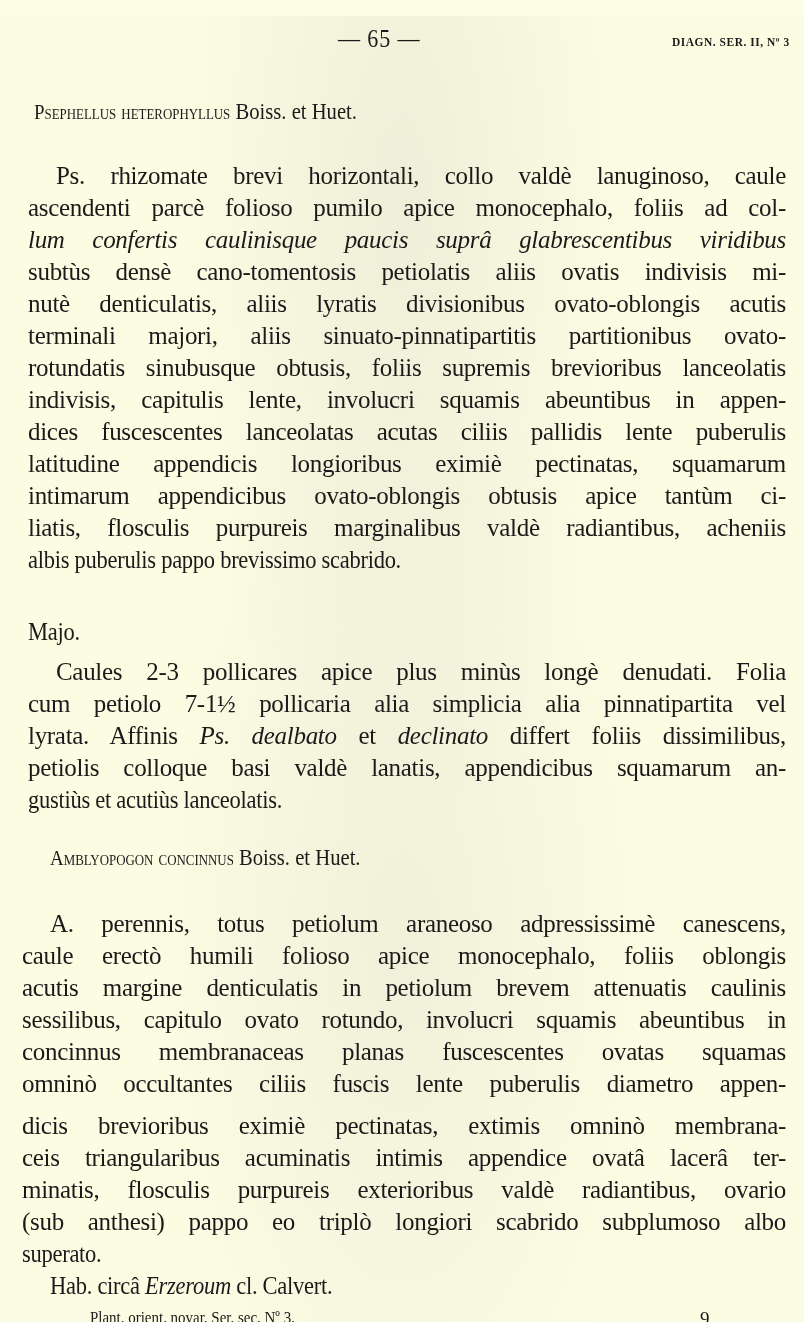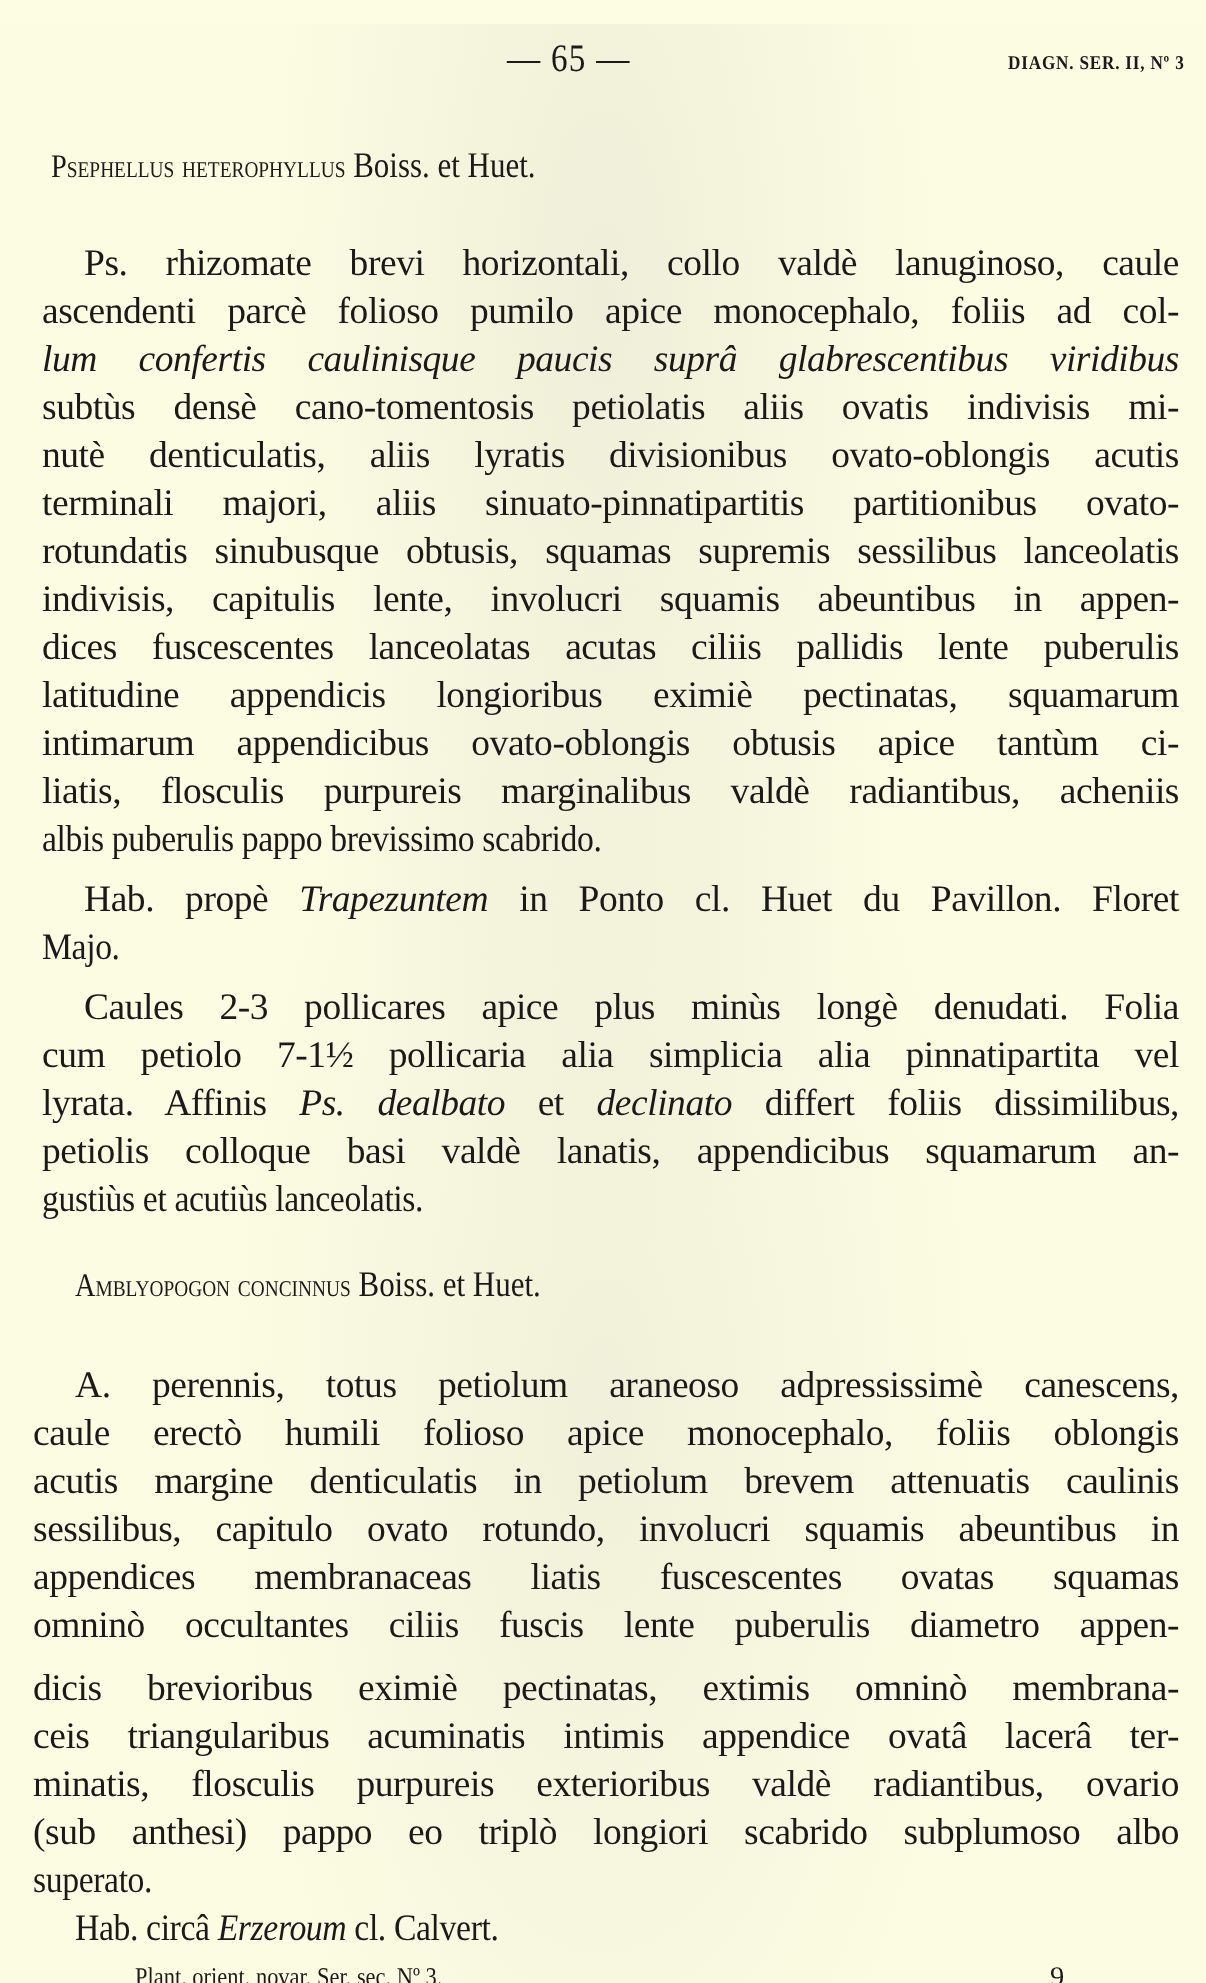--- a/index.html
+++ b/index.html
@@ -64,30 +64,29 @@
     <span>Boiss. et Huet.</span>
   </div>
 
   <div>
     <div class="line just" style="left: 56px; width: 730px; top: 144px; letter-spacing: -0.3px;">Ps. rhizomate brevi horizontali, collo valdè lanuginoso, caule</div>
     <div class="line just" style="left: 28px; width: 758px; top: 176px; letter-spacing: -0.3px;">ascendenti parcè folioso pumilo apice monocephalo, foliis ad col-</div>
     <div class="line just" style="left: 28px; width: 758px; top: 208px; letter-spacing: -0.3px; font-style: italic;">lum confertis caulinisque paucis suprâ glabrescentibus viridibus</div>
     <div class="line just" style="left: 28px; width: 758px; top: 240px; letter-spacing: -0.3px;">subtùs densè cano-tomentosis petiolatis aliis ovatis indivisis mi-</div>
     <div class="line just" style="left: 28px; width: 758px; top: 272px; letter-spacing: -0.3px;">nutè denticulatis, aliis lyratis divisionibus ovato-oblongis acutis</div>
     <div class="line just" style="left: 28px; width: 758px; top: 304px; letter-spacing: -0.3px;">terminali majori, aliis sinuato-pinnatipartitis partitionibus ovato-</div>
-    <div class="line just" style="left: 28px; width: 758px; top: 336px; letter-spacing: -0.3px;">rotundatis sinubusque obtusis, squamas supremis sessilibus lanceolatis</div>
+    <div class="line just" style="left: 28px; width: 758px; top: 336px; letter-spacing: -0.3px;">rotundatis sinubusque obtusis, foliis supremis brevioribus lanceolatis</div>
     <div class="line just" style="left: 28px; width: 758px; top: 368px; letter-spacing: -0.3px;">indivisis, capitulis lente, involucri squamis abeuntibus in appen-</div>
     <div class="line just" style="left: 28px; width: 758px; top: 400px; letter-spacing: -0.3px;">dices fuscescentes lanceolatas acutas ciliis pallidis lente puberulis</div>
     <div class="line just" style="left: 28px; width: 758px; top: 432px; letter-spacing: -0.3px;">latitudine appendicis longioribus eximiè pectinatas, squamarum</div>
     <div class="line just" style="left: 28px; width: 758px; top: 464px; letter-spacing: -0.3px;">intimarum appendicibus ovato-oblongis obtusis apice tantùm ci-</div>
     <div class="line just" style="left: 28px; width: 758px; top: 496px; letter-spacing: -0.3px;">liatis, flosculis purpureis marginalibus valdè radiantibus, acheniis</div>
     <div class="line" style="left: 28px; top: 528px; letter-spacing: -0.3px; transform: scaleX(0.9);">albis puberulis pappo brevissimo scabrido.</div>
   </div>
 
-  <div class="line just" style="left: 56px; width: 730px; top: 568px; letter-spacing: -0.3px;"><span>Hab. propè </span><em>Trapezuntem</em><span> in Ponto cl. Huet du Pavillon. Floret</span></div>
   <div class="line" style="left: 28px; top: 600px; letter-spacing: -0.3px; transform: scaleX(0.9);">Majo.</div>
 
   <div>
     <div class="line just" style="left: 56px; width: 730px; top: 640px; letter-spacing: -0.3px;">Caules 2-3 pollicares apice plus minùs longè denudati. Folia</div>
     <div class="line just" style="left: 28px; width: 758px; top: 672px; letter-spacing: -0.3px;">cum petiolo 7-1½ pollicaria alia simplicia alia pinnatipartita vel</div>
     <div class="line just" style="left: 28px; width: 758px; top: 704px; letter-spacing: -0.3px;"><span>lyrata. Affinis </span><em>Ps. dealbato</em><span> et </span><em>declinato</em><span> differt foliis dissimilibus,</span></div>
     <div class="line just" style="left: 28px; width: 758px; top: 736px; letter-spacing: -0.3px;">petiolis colloque basi valdè lanatis, appendicibus squamarum an-</div>
     <div class="line" style="left: 28px; top: 768px; letter-spacing: -0.3px; transform: scaleX(0.9);">gustiùs et acutiùs lanceolatis.</div>
   </div>
 
@@ -95,21 +94,21 @@
     <span class="sc">Amblyopogon</span>
     <span class="sc">concinnus</span>
     <span>Boiss. et Huet.</span>
   </div>
 
   <div>
     <div class="line just" style="left: 50px; width: 736px; top: 892px; letter-spacing: -0.3px;">A. perennis, totus petiolum araneoso adpressissimè canescens,</div>
     <div class="line just" style="left: 22px; width: 764px; top: 924px; letter-spacing: -0.3px;">caule erectò humili folioso apice monocephalo, foliis oblongis</div>
     <div class="line just" style="left: 22px; width: 764px; top: 956px; letter-spacing: -0.3px;">acutis margine denticulatis in petiolum brevem attenuatis caulinis</div>
     <div class="line just" style="left: 22px; width: 764px; top: 988px; letter-spacing: -0.3px;">sessilibus, capitulo ovato rotundo, involucri squamis abeuntibus in</div>
-    <div class="line just" style="left: 22px; width: 764px; top: 1020px; letter-spacing: -0.3px;">appendices membranaceas liatis fuscescentes ovatas squamas</div>
+    <div class="line just" style="left: 22px; width: 764px; top: 1020px; letter-spacing: -0.3px;">concinnus membranaceas planas fuscescentes ovatas squamas</div>
     <div class="line just" style="left: 22px; width: 764px; top: 1052px; letter-spacing: -0.3px;">omninò occultantes ciliis fuscis lente puberulis diametro appen-</div>
     <div class="line just" style="left: 22px; width: 764px; top: 1094px; letter-spacing: -0.3px;">dicis brevioribus eximiè pectinatas, extimis omninò membrana-</div>
     <div class="line just" style="left: 22px; width: 764px; top: 1126px; letter-spacing: -0.3px;">ceis triangularibus acuminatis intimis appendice ovatâ lacerâ ter-</div>
     <div class="line just" style="left: 22px; width: 764px; top: 1158px; letter-spacing: -0.3px;">minatis, flosculis purpureis exterioribus valdè radiantibus, ovario</div>
     <div class="line just" style="left: 22px; width: 764px; top: 1190px; letter-spacing: -0.3px;">(sub anthesi) pappo eo triplò longiori scabrido subplumoso albo</div>
     <div class="line" style="left: 22px; top: 1222px; letter-spacing: -0.3px; transform: scaleX(0.9);">superato.</div>
   </div>
 
   <div class="line" style="left: 50px; top: 1254px; letter-spacing: -0.3px; transform: scaleX(0.9);"><span>Hab. circâ </span><em>Erzeroum</em><span> cl. Calvert.</span></div>
 

